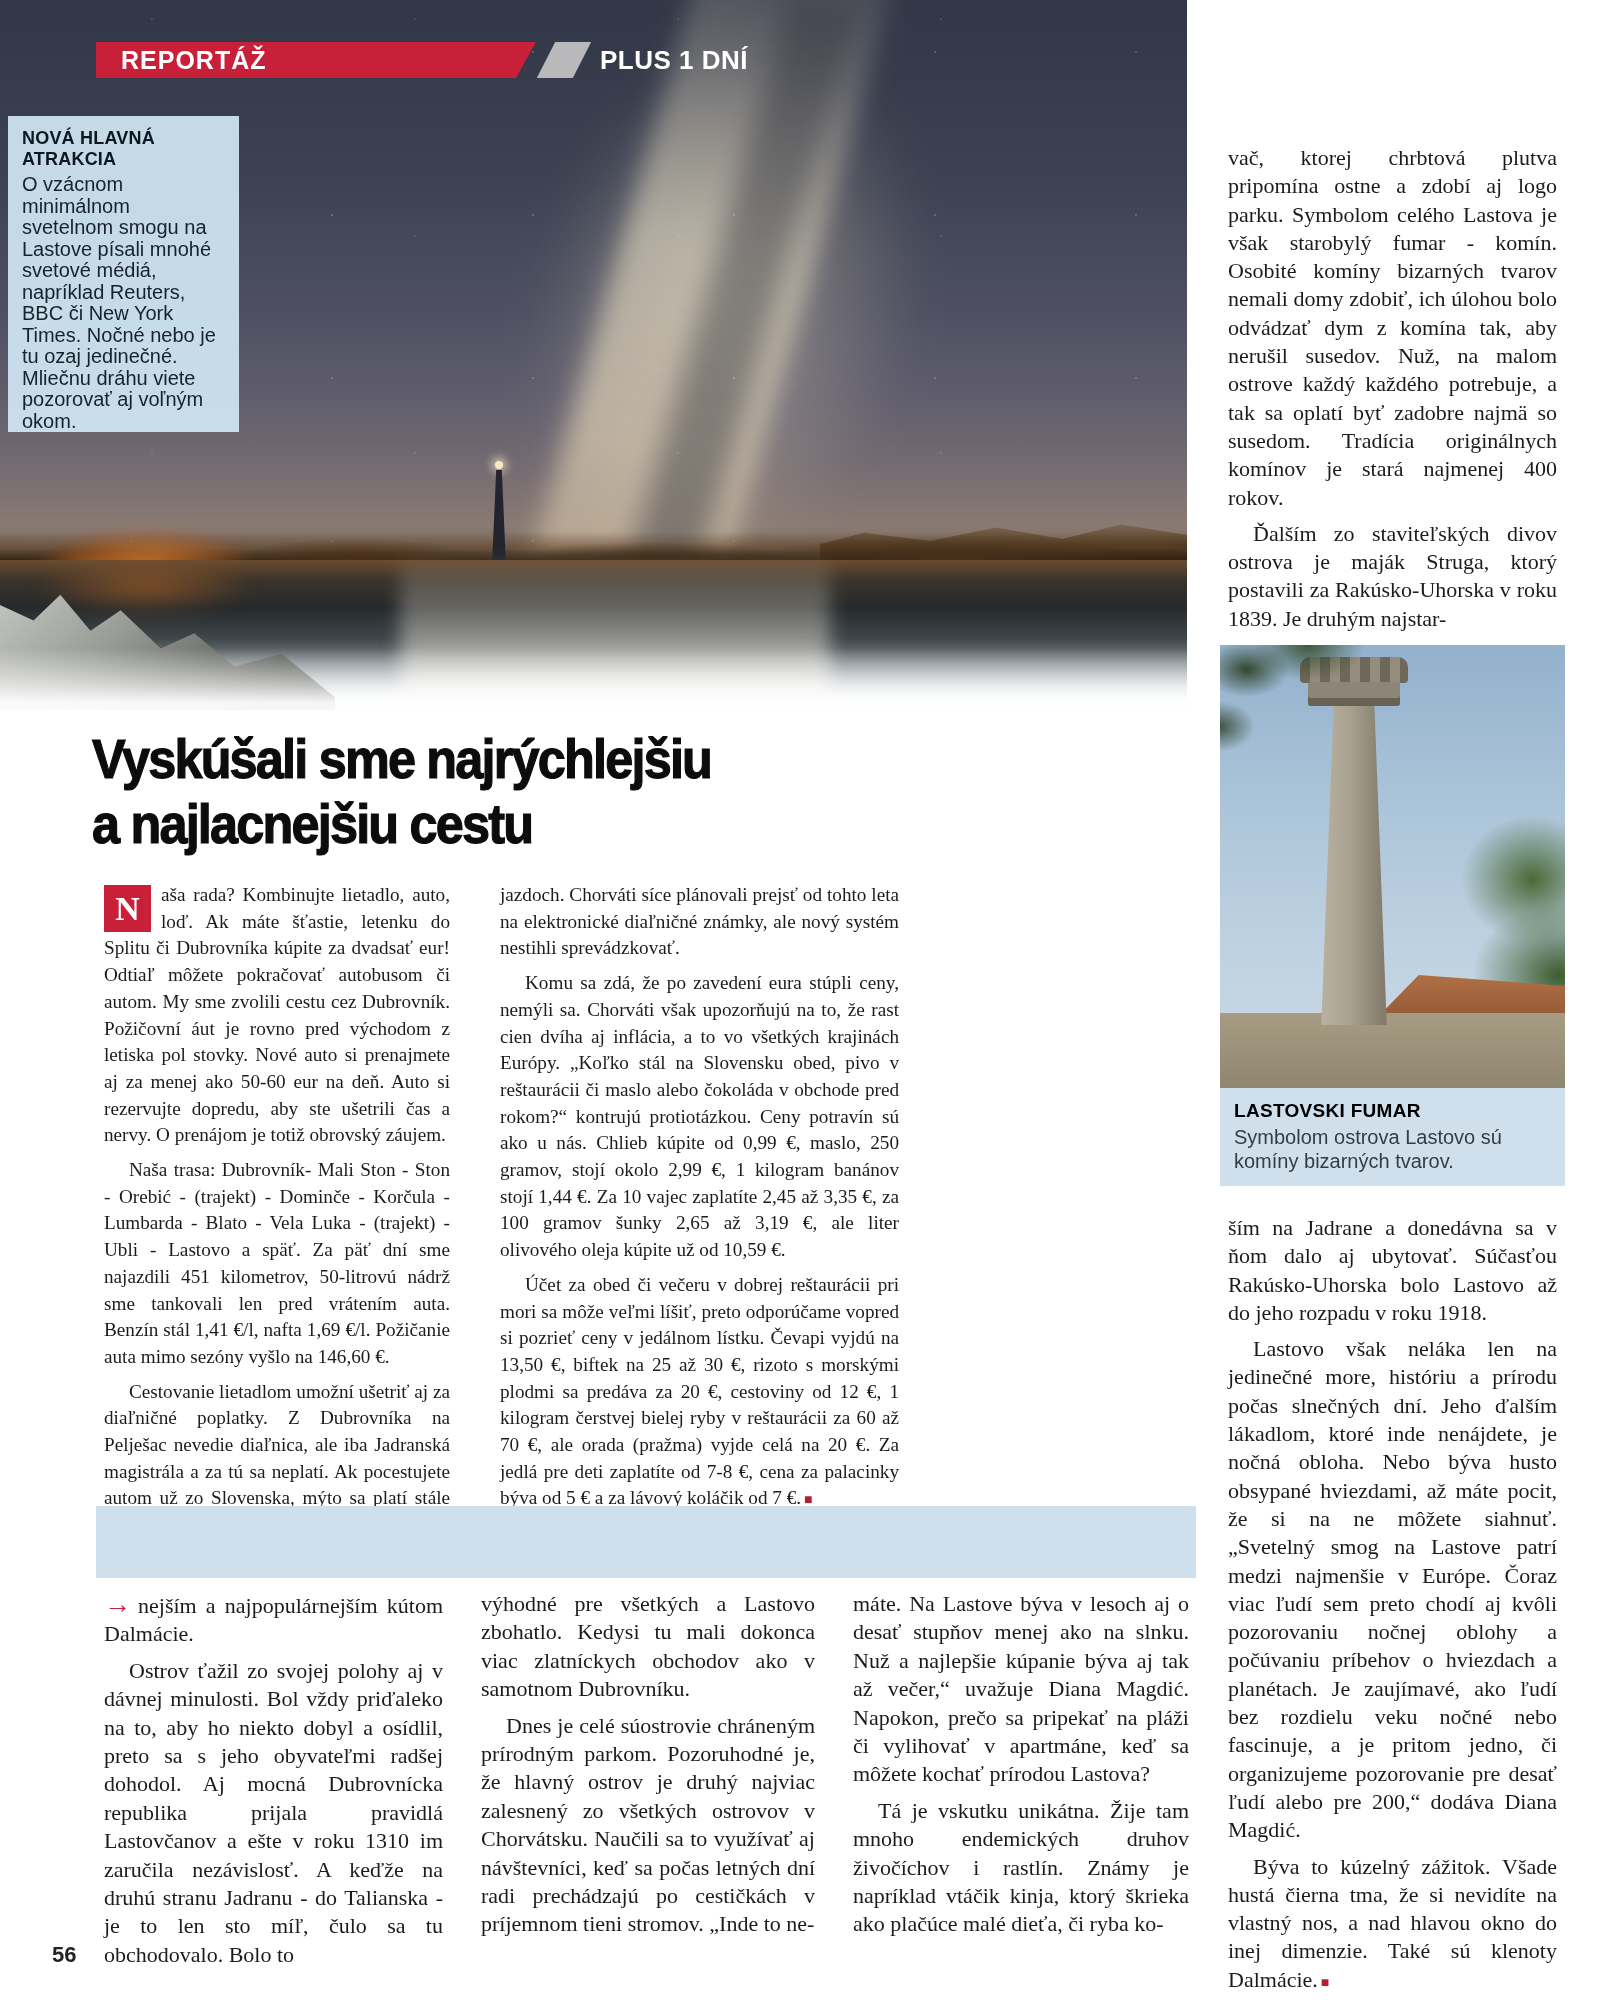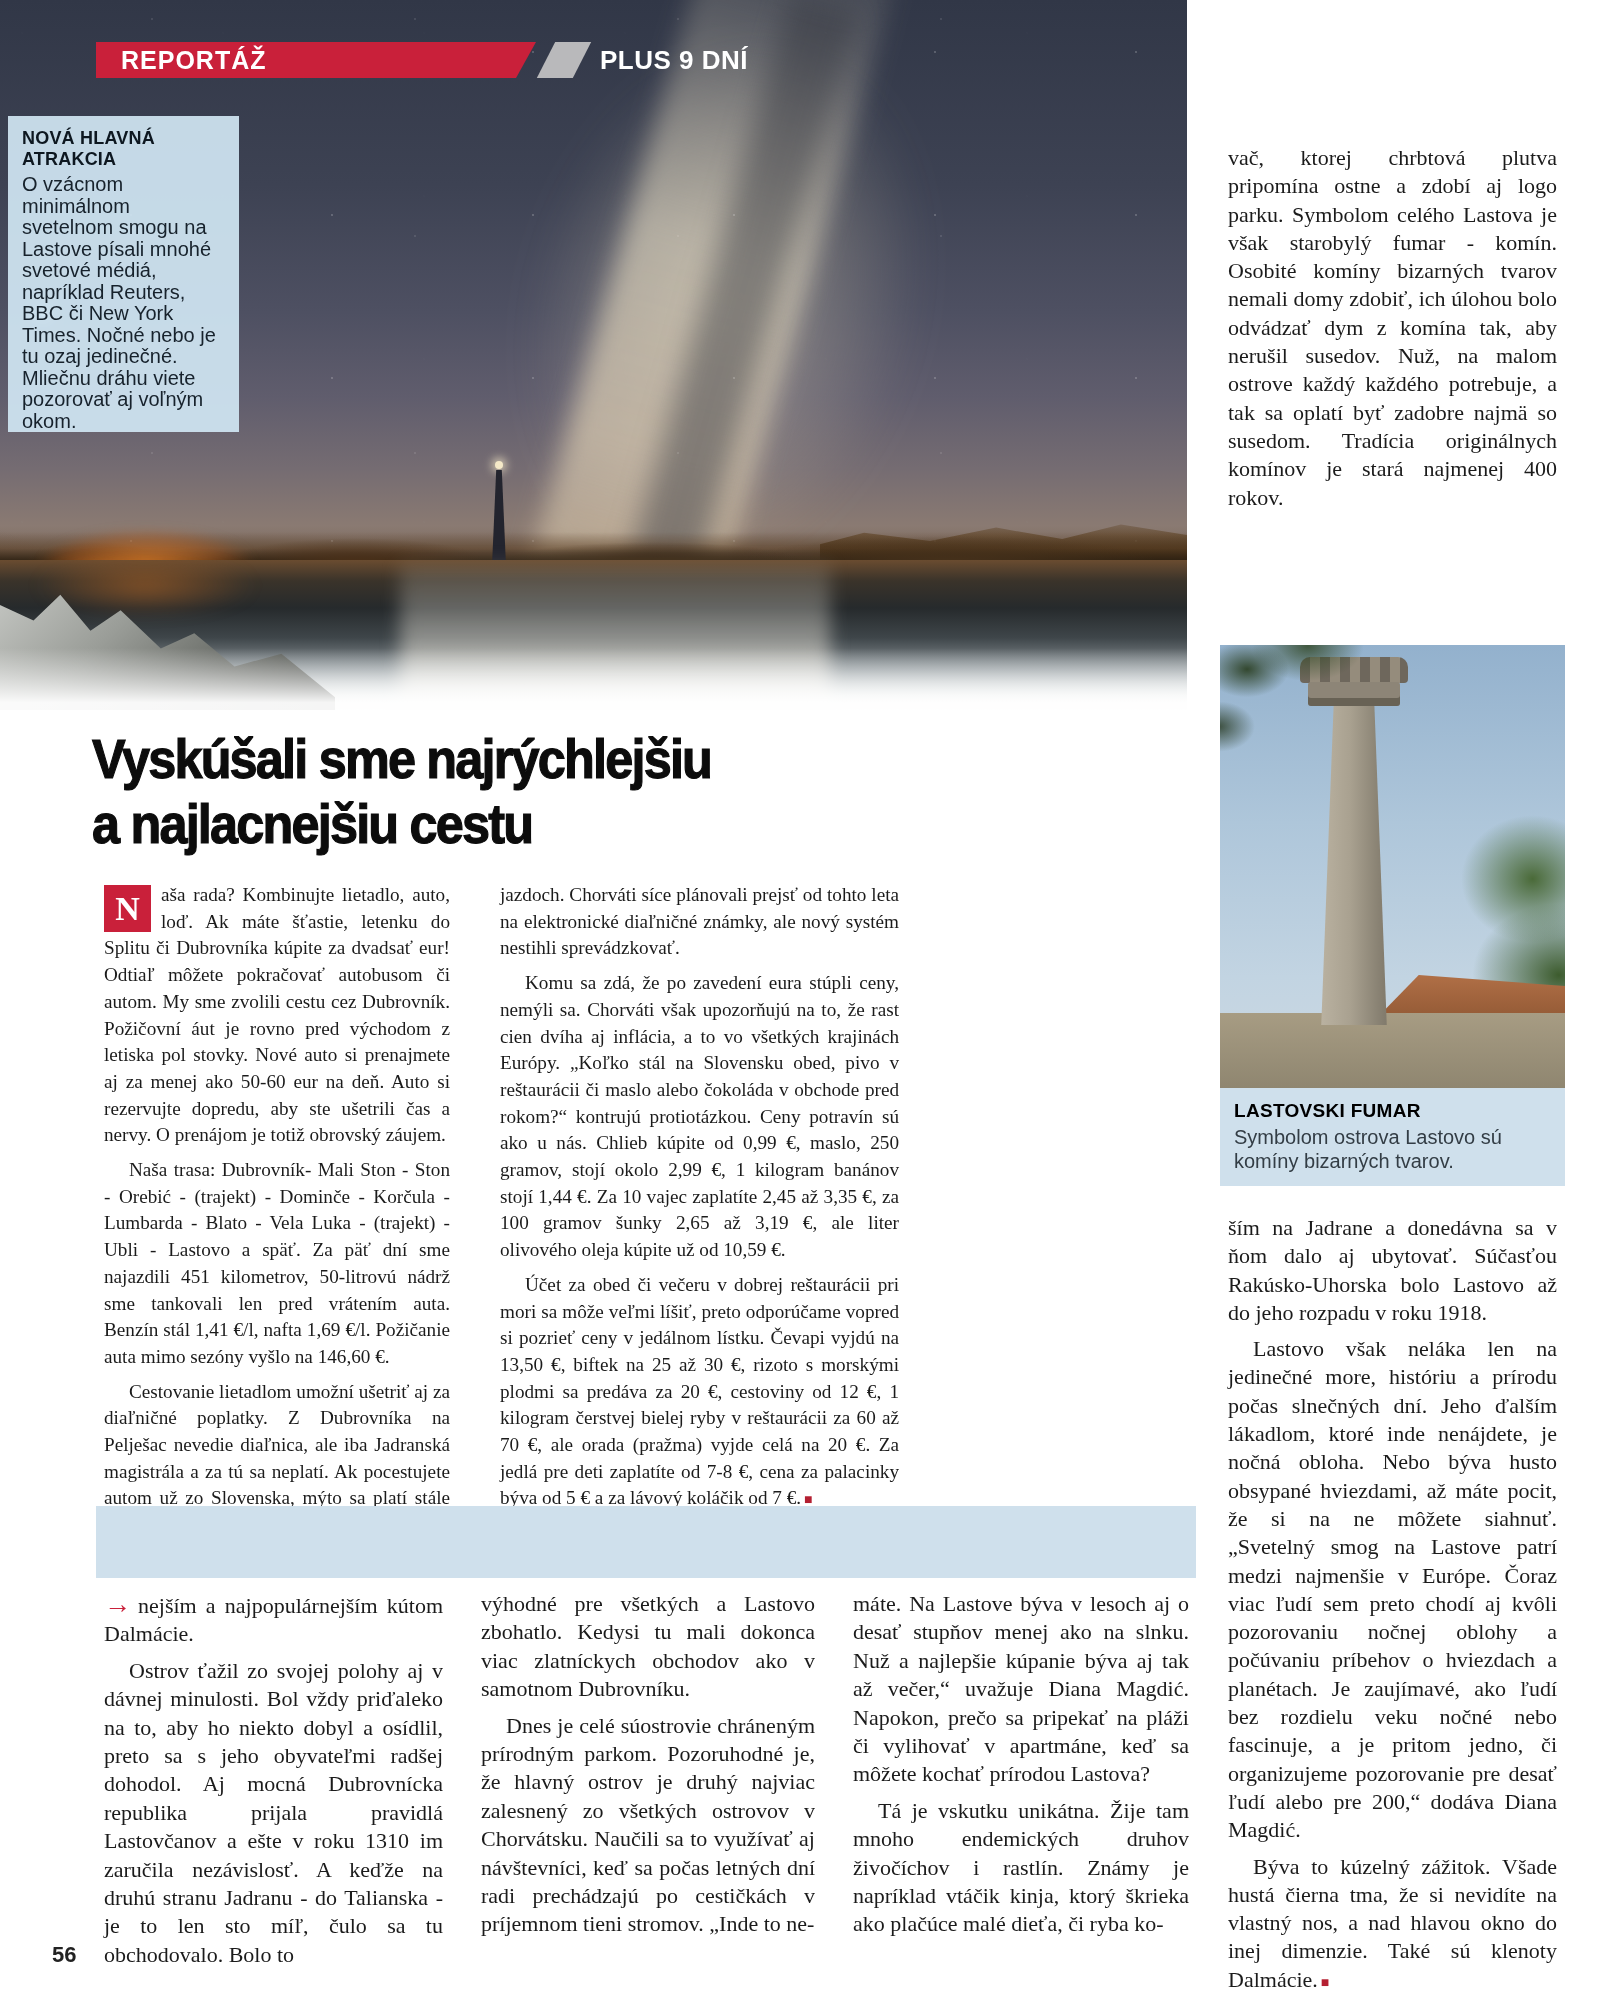--- a/index.html
+++ b/index.html
@@ -165,21 +165,21 @@
     <div class="water-orange"></div>
     <div class="rocks"></div>
     <div class="hero-fade"></div>
   </div>
 
   <div class="kicker-gray"></div>
   <div class="kicker-red">
     <span>REPORTÁŽ</span>
   </div>
   <div class="brand">
-    <span>PLUS 9 DNÍ</span>
+    <span>PLUS 1 DNÍ</span>
   </div>
   <div class="credit">FOTO: DANIEL MEIER</div>
 
   <div class="infobox">
     <h3>NOVÁ HLAVNÁ ATRAKCIA</h3>
     <p>O vzácnom minimálnom svetelnom smogu na Lastove písali mnohé svetové médiá, napríklad Reuters, BBC či New York Times. Nočné nebo je tu ozaj jedinečné. Mliečnu dráhu viete pozorovať aj voľným okom.</p>
   </div>
 
   <div class="headline">
     <div>Vyskúšali sme najrýchlejšiu</div>
@@ -216,20 +216,21 @@
     <p class="ind">Dnes je celé súostrovie chráneným prírodným parkom. Pozoruhodné je, že hlavný ostrov je druhý najviac zalesnený zo všetkých ostrovov v Chorvátsku. Naučili sa to využívať aj návštevníci, keď sa počas letných dní radi prechádzajú po cestičkách v príjemnom tieni stromov. „Inde to ne-</p>
   </div>
 
   <div class="bodytext col-bot col-bot-3">
     <p>máte. Na Lastove býva v lesoch aj o desať stupňov menej ako na slnku. Nuž a najlepšie kúpanie býva aj tak až večer,“ uvažuje Diana Magdić. Napokon, prečo sa pripekať na pláži či vylihovať v apartmáne, keď sa môžete kochať prírodou Lastova?</p>
     <p class="ind">Tá je vskutku unikátna. Žije tam mnoho endemických druhov živočíchov i rastlín. Známy je napríklad vtáčik kinja, ktorý škrieka ako plačúce malé dieťa, či ryba ko-</p>
   </div>
 
   <div class="bodytext side-top">
     <p>vač, ktorej chrbtová plutva pripomína ostne a zdobí aj logo parku. Symbolom celého Lastova je však starobylý fumar - komín. Osobité komíny bizarných tvarov nemali domy zdobiť, ich úlohou bolo odvádzať dym z komína tak, aby nerušil susedov. Nuž, na malom ostrove každý každého potrebuje, a tak sa oplatí byť zadobre najmä so susedom. Tradícia originálnych komínov je stará najmenej 400 rokov.</p>
+    <p class="ind">Ďalším zo staviteľských divov ostrova je maják Struga, ktorý postavili za Rakúsko-Uhorska v roku 1839. Je druhým najstar-</p>
   </div>
 
   <div class="fumar">
     <div class="fp-tree"></div>
     <div class="fp-roof"></div>
     <div class="fp-wall"></div>
     <div class="fp-chimney"></div>
     <div class="fp-cap1"></div>
     <div class="fp-cap2"></div>
     <div class="fp-branch"></div>

